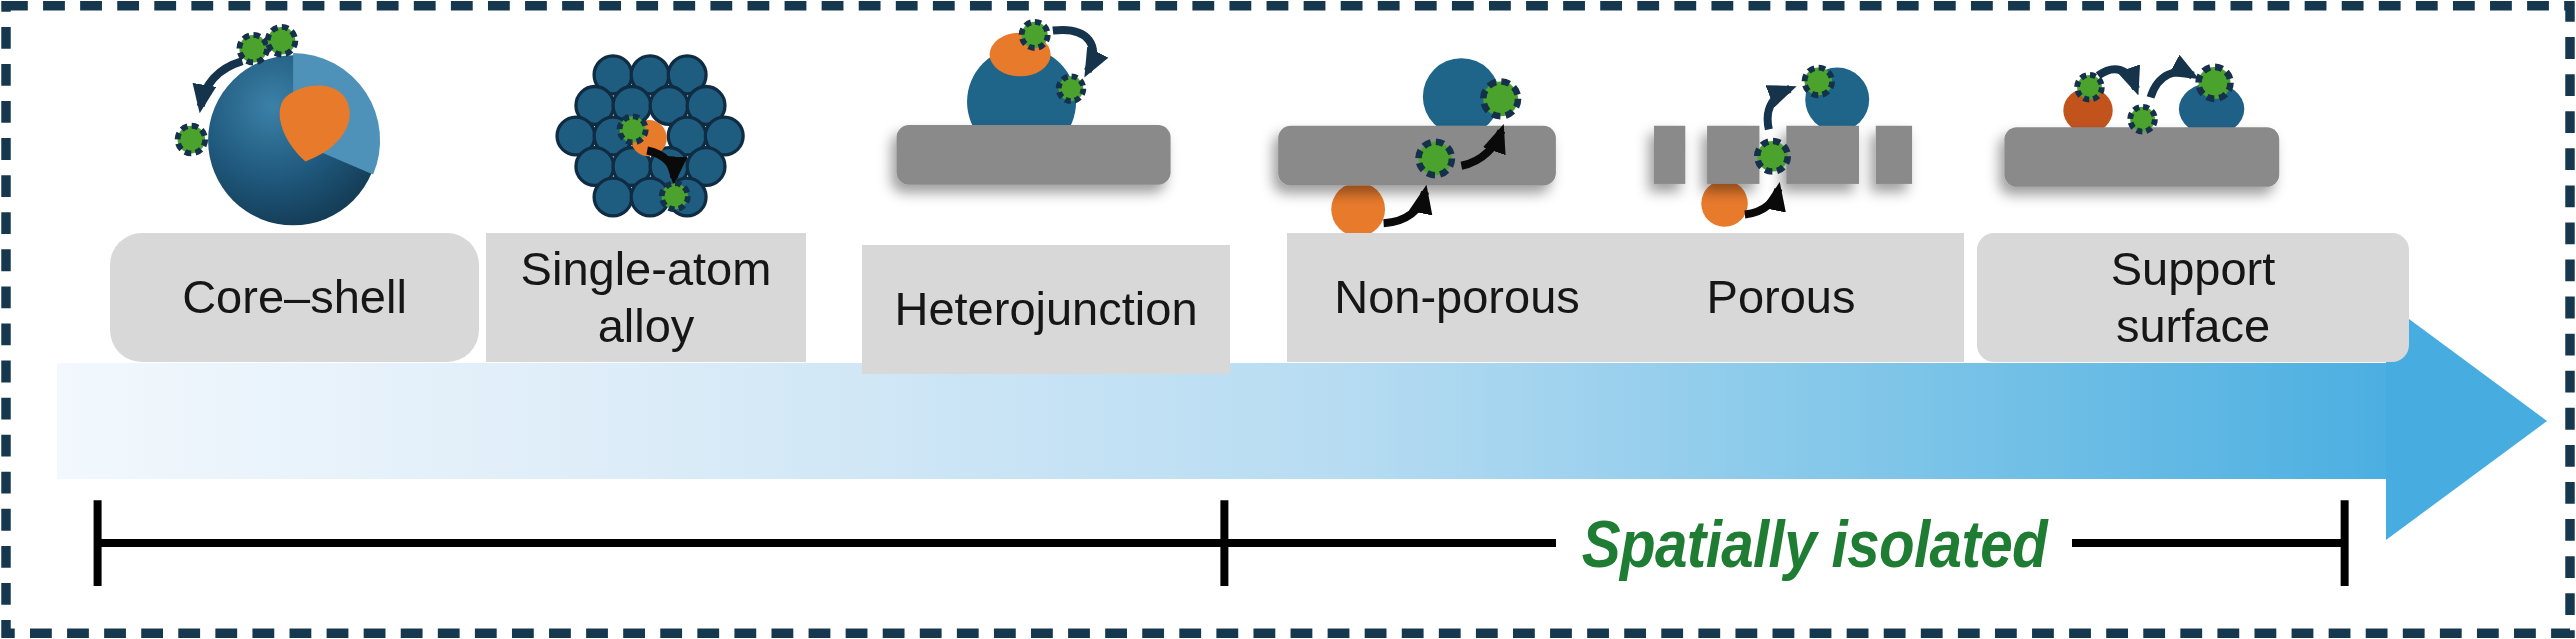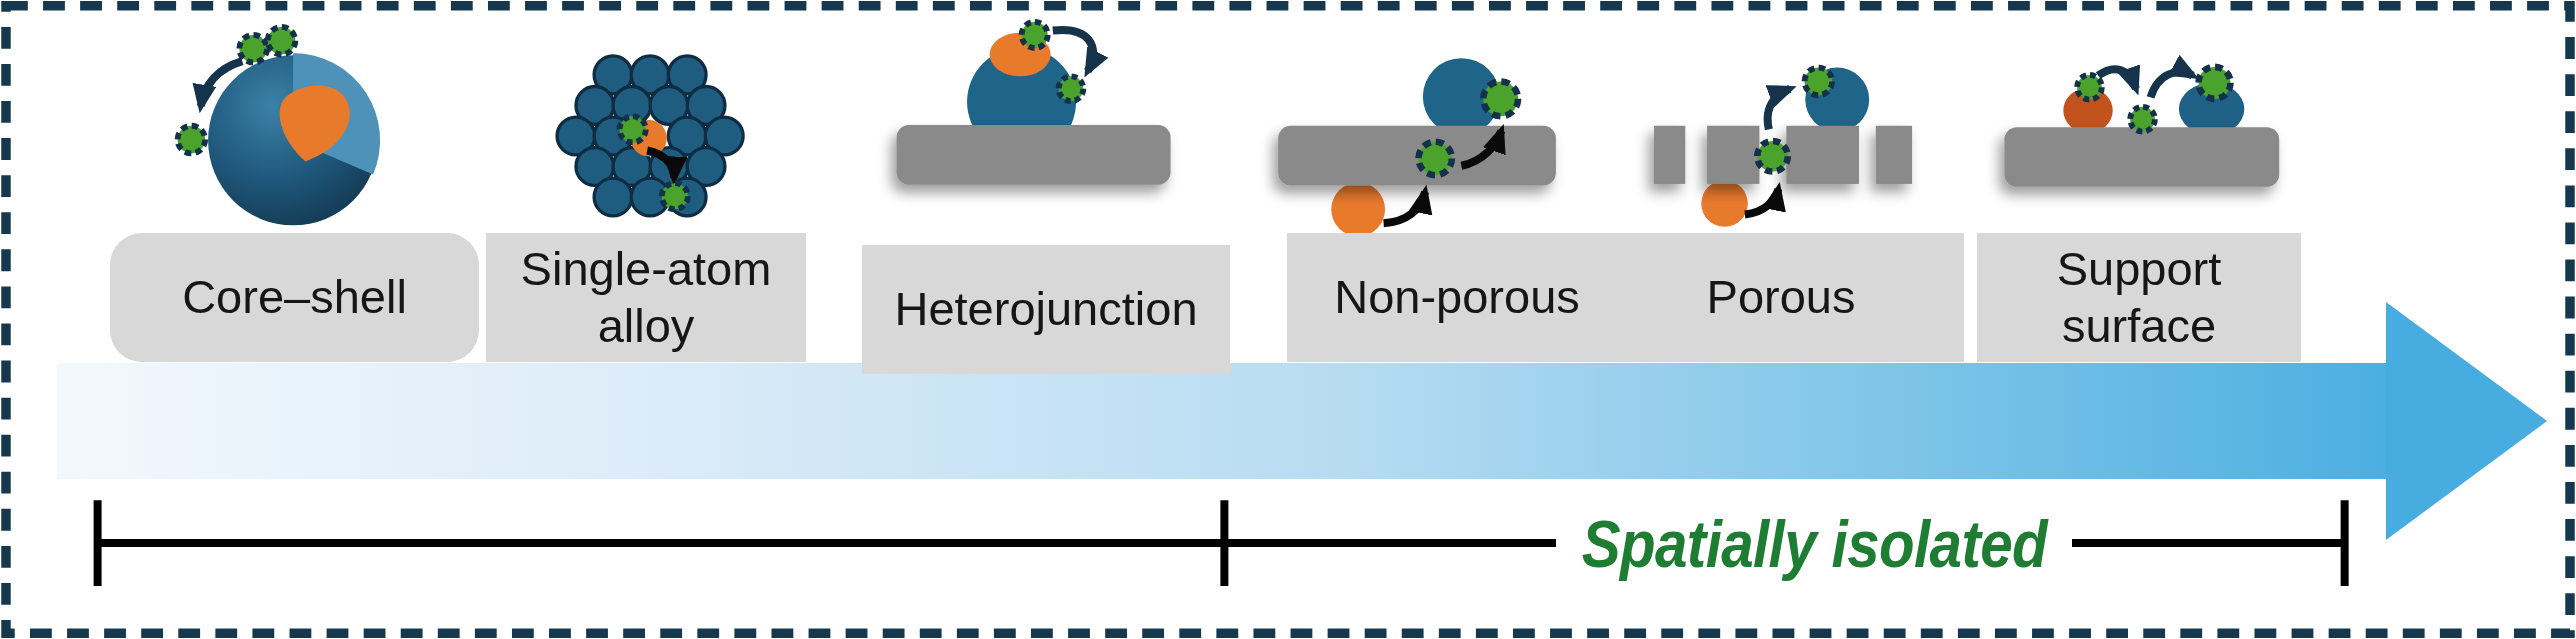--- a/index.html
+++ b/index.html
@@ -161,21 +161,21 @@
   </div>
   <div class="label-box" style="left:862px;width:368px;margin-top:12px;">
     <span>Heterojunction</span>
   </div>
   <div class="label-box" style="left:1243px;width:340px;margin-left:44px;">
     <span>Non-porous</span>
   </div>
   <div class="label-box" style="left:1598px;width:366px;">
     <span>Porous</span>
   </div>
-  <div class="label-box" style="left:1977px;width:324px;">
+  <div class="label-box" style="left:1977px;width:432px;border-radius:17px;">
     <span>Support
 surface</span>
   </div>
 
   <div class="axis-label axis-right">
     <span>Spatially isolated</span>
   </div>
 
 </div>
 

